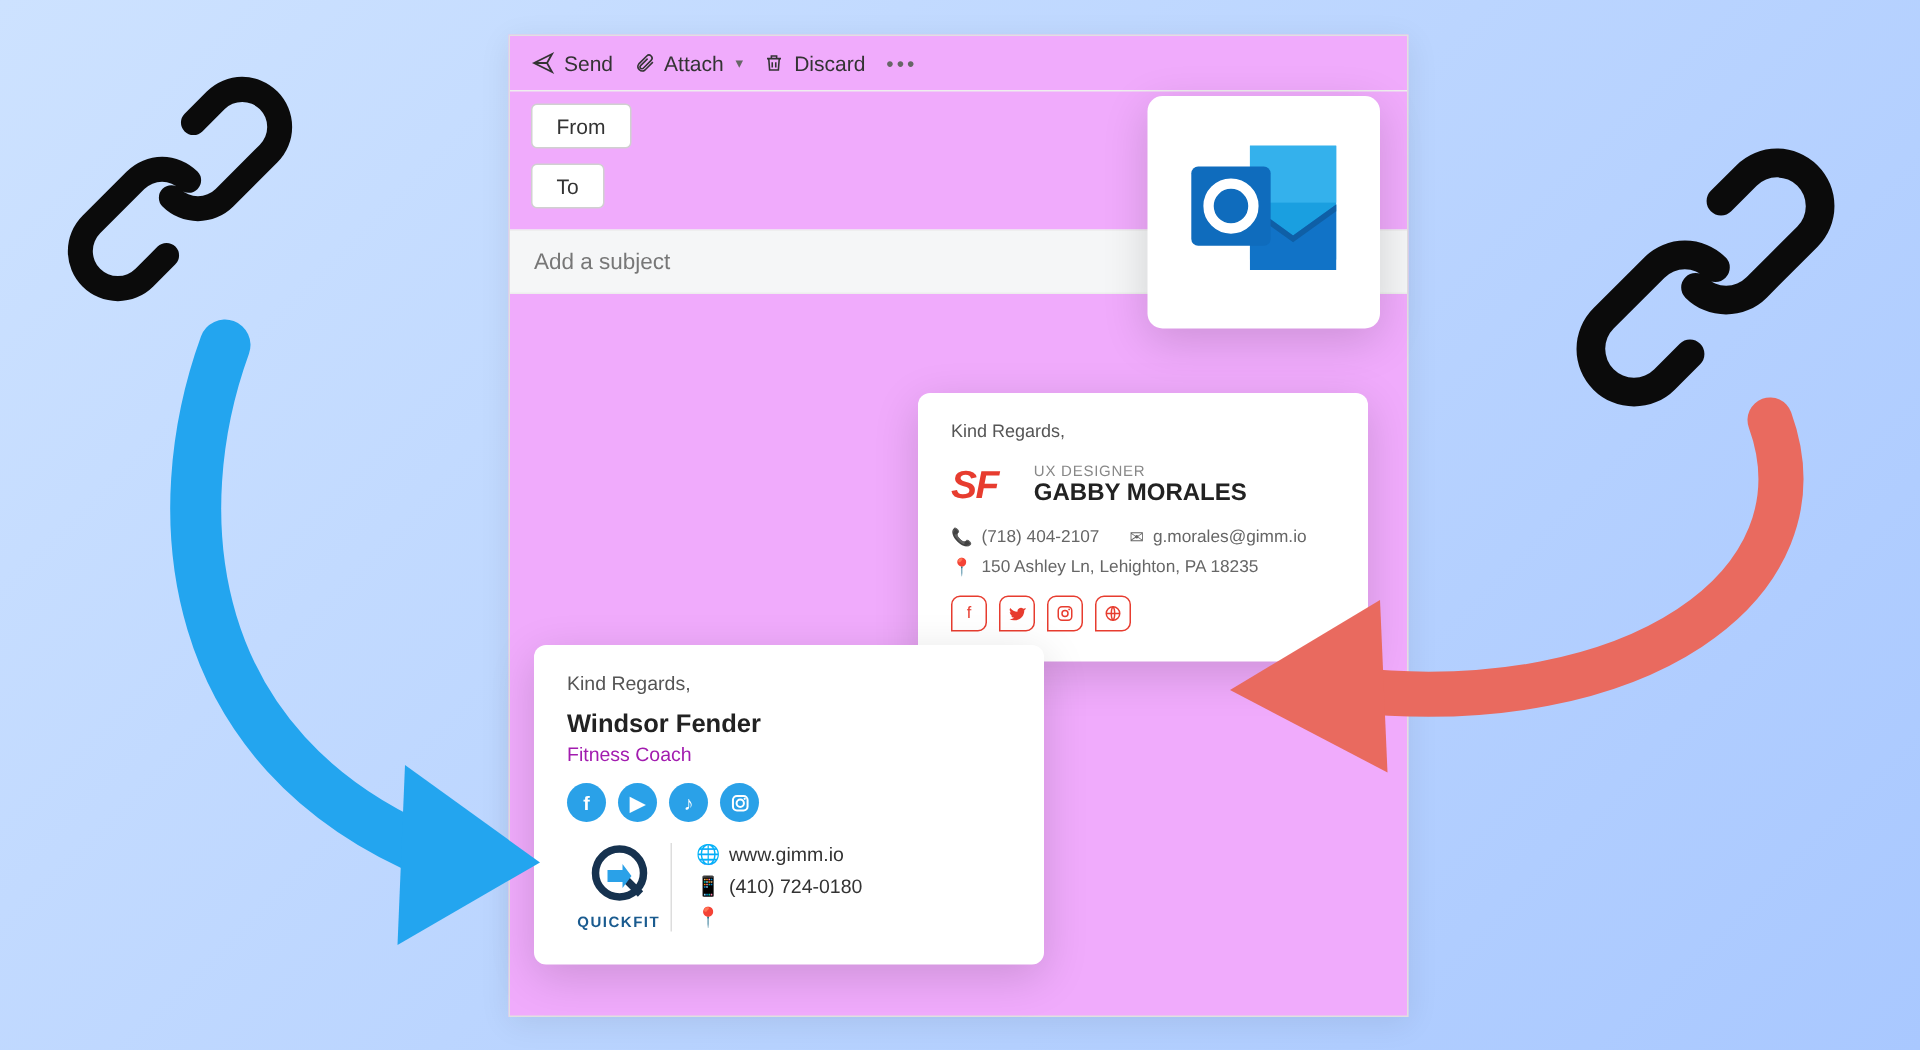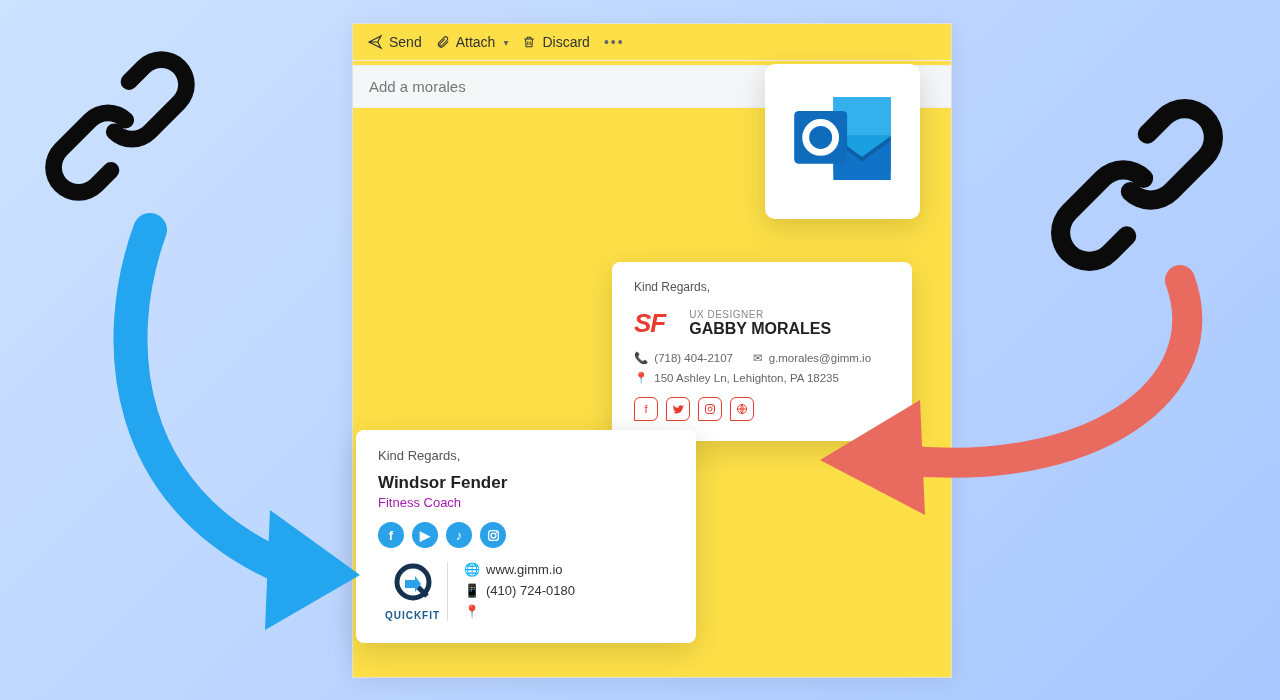--- a/index.html
+++ b/index.html
@@ -3,23 +3,23 @@
 <meta charset="utf-8">
 <style>
   * { box-sizing: border-box; margin: 0; padding: 0; }
   body {
     width: 1280px; height: 700px;
     font-family: "Segoe UI", Arial, sans-serif;
     background: linear-gradient(135deg, #cde2ff 0%, #a9c8ff 100%);
     position: relative; overflow: hidden;
   }
   .compose {
-    position: absolute; left: 352px; top: 23px;
+    position: absolute; left: 339px; top: 23px;
     width: 600px; height: 655px;
-    background: #fde047;
+    background: #f0abfc;
     border: 1px solid #e0e0e0;
     box-shadow: 0 4px 20px rgba(0,0,0,.08);
   }
   .toolbar {
     display: flex; align-items: center; gap: 14px;
     padding: 10px 14px; font-size: 14px; color: #333;
     border-bottom: 1px solid #eee;
   }
   .tb-item { display: inline-flex; align-items: center; gap: 6px; cursor: pointer; }
   .caret::after { content:"▾"; font-size: 10px; color:#666; margin-left:2px; }
@@ -119,21 +119,25 @@
       <span>Attach</span>
     </span>
     <span class="tb-item">
       <svg width="14" height="16" viewBox="0 0 24 24">
           <path fill="none" stroke="#333" stroke-width="1.8" d="M4 7h16 M9 7V4h6v3 M6 7l1 13h10l1-13 M10 11v6 M14 11v6"></path>
         </svg>
       <span>Discard</span>
     </span>
     <span class="tb-item" style="color:#666;letter-spacing:2px;">•••</span>
   </div>
-  <div class="subject">Add a morales</div>
+  <div class="fields">
+    <div><button class="addr-btn">From</button></div>
+    <div><button class="addr-btn">To</button></div>
+  </div>
+  <div class="subject">Add a subject</div>
 </div>
 
 <div class="outlook-card">
   <svg width="115" height="110" viewBox="0 0 100 90">
     <rect x="42" y="6" width="50" height="66" fill="#1a9fe0"></rect>
     <rect x="42" y="6" width="50" height="33" fill="#34b1ec"></rect>
     <path d="M42 40 L67 58 L92 40 L92 78 L42 78 Z" fill="#1173c7"></path>
     <path d="M42 40 L67 58 L92 40 L92 44 L67 62 L42 44 Z" fill="#0f5fa6"></path>
     <rect x="8" y="18" width="46" height="46" rx="4" fill="#0f6cbd"></rect>
     <circle cx="31" cy="41" r="13" fill="none" stroke="#fff" stroke-width="6"></circle>

